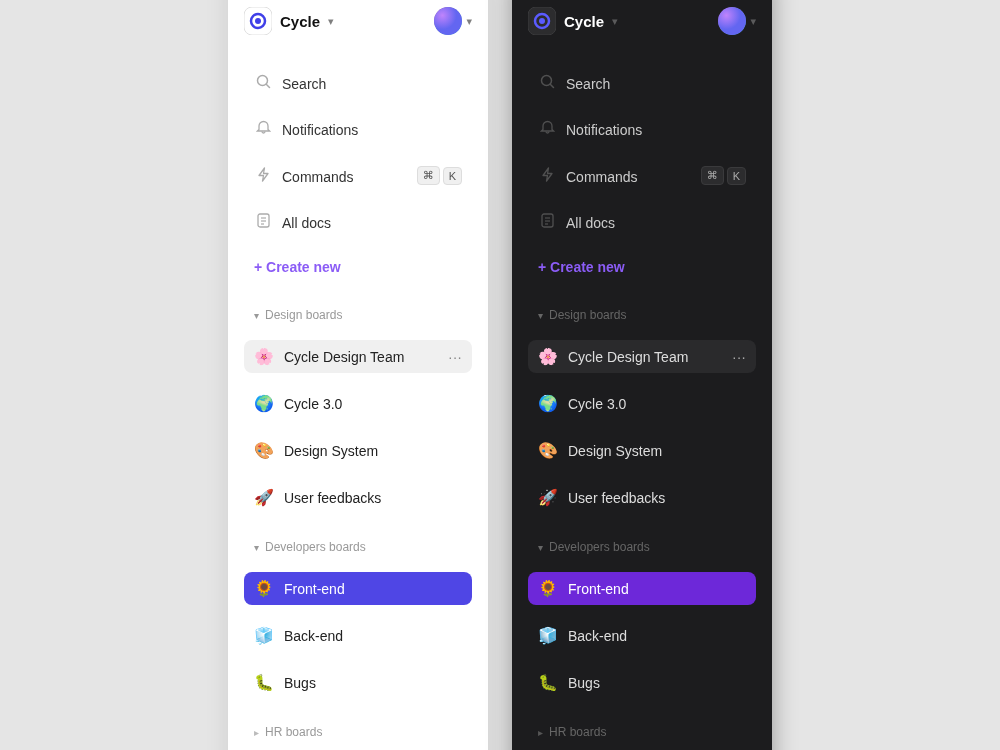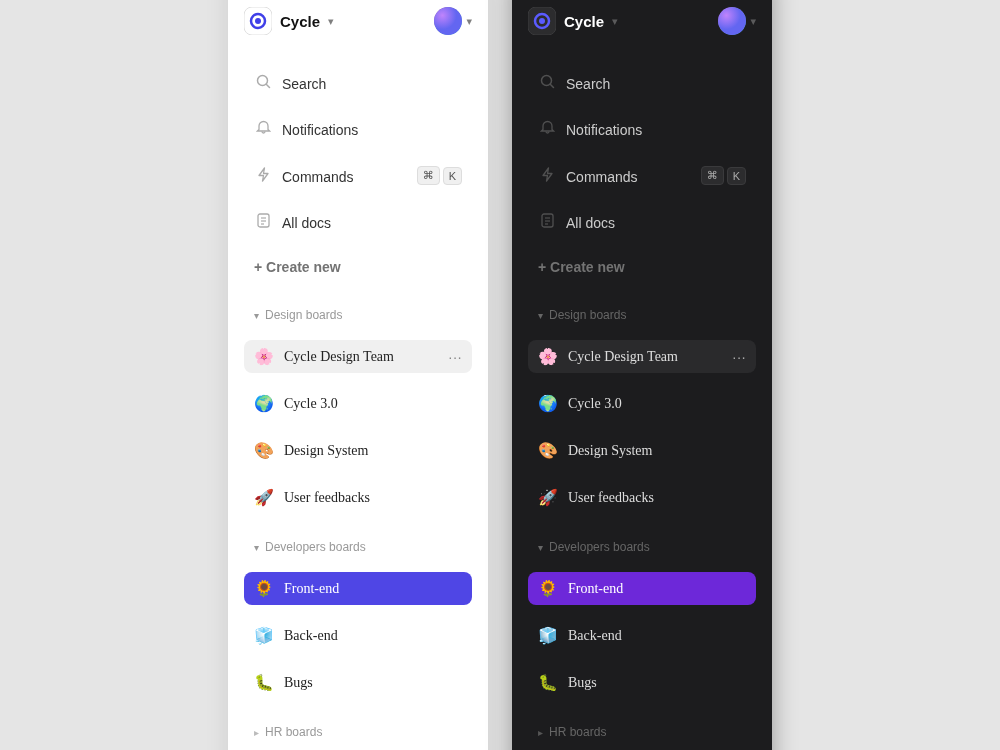--- a/index.html
+++ b/index.html
@@ -135,21 +135,21 @@
       border: 1px solid #3a3a3c;
     }
 
     .create-new {
       display: flex;
       align-items: center;
       gap: 8px;
       padding: 7px 10px;
       font-size: 14px;
       font-weight: 600;
-      color: #737373;
+      color: #8b5cf6;
       cursor: pointer;
       border-radius: 8px;
     }
 
     
     .section-header {
       display: flex;
       align-items: center;
       gap: 6px;
       padding: 12px 10px 4px;
@@ -191,21 +191,21 @@
     .board-item.selected-dark {
       background: #2a2a2c;
     }
 
     .board-emoji {
       font-size: 16px;
       width: 20px;
       text-align: center;
     }
 
-    .board-label { flex: 1; font-family: Liberation Serif, serif; }
+    .board-label { flex: 1; }
 
     .board-dots {
       font-size: 14px;
       opacity: 0;
       color: #888;
     }
     .board-item.selected-light .board-dots,
     .board-item.selected-dark .board-dots { opacity: 1; }
   </style>
 </head>

